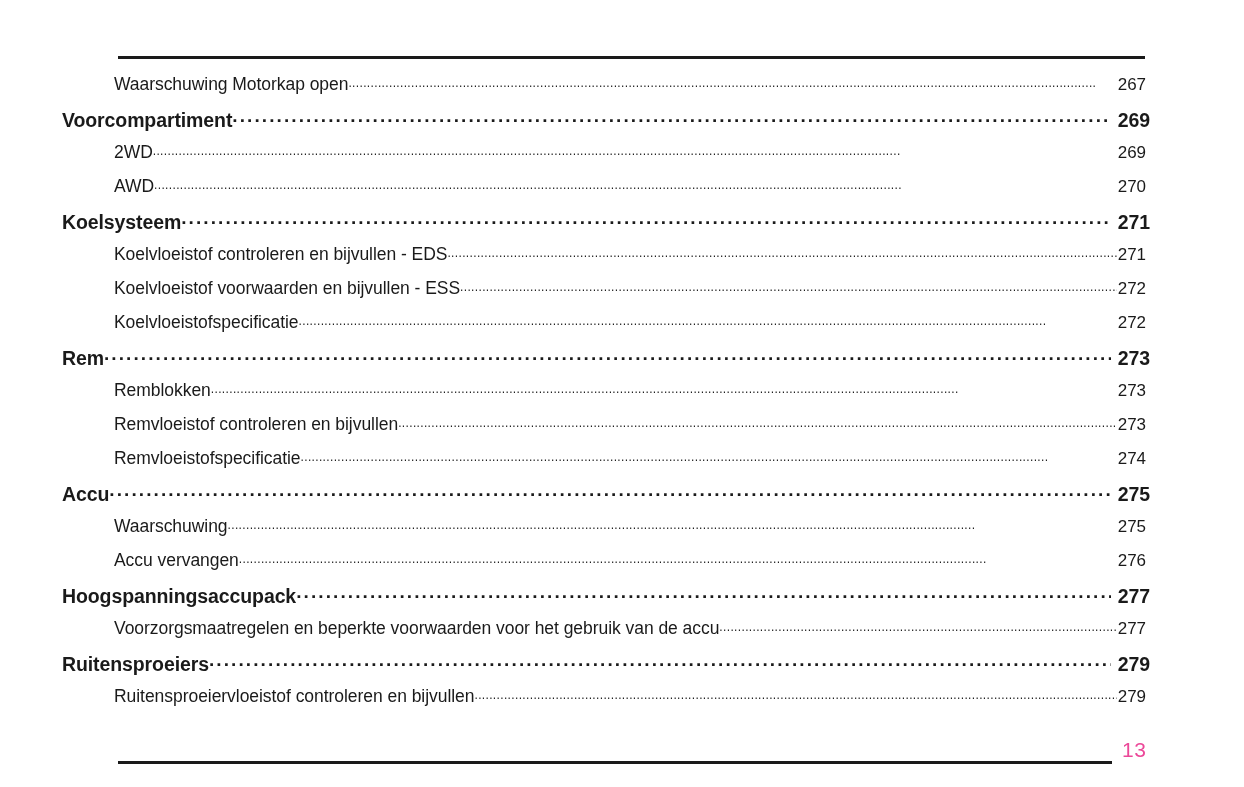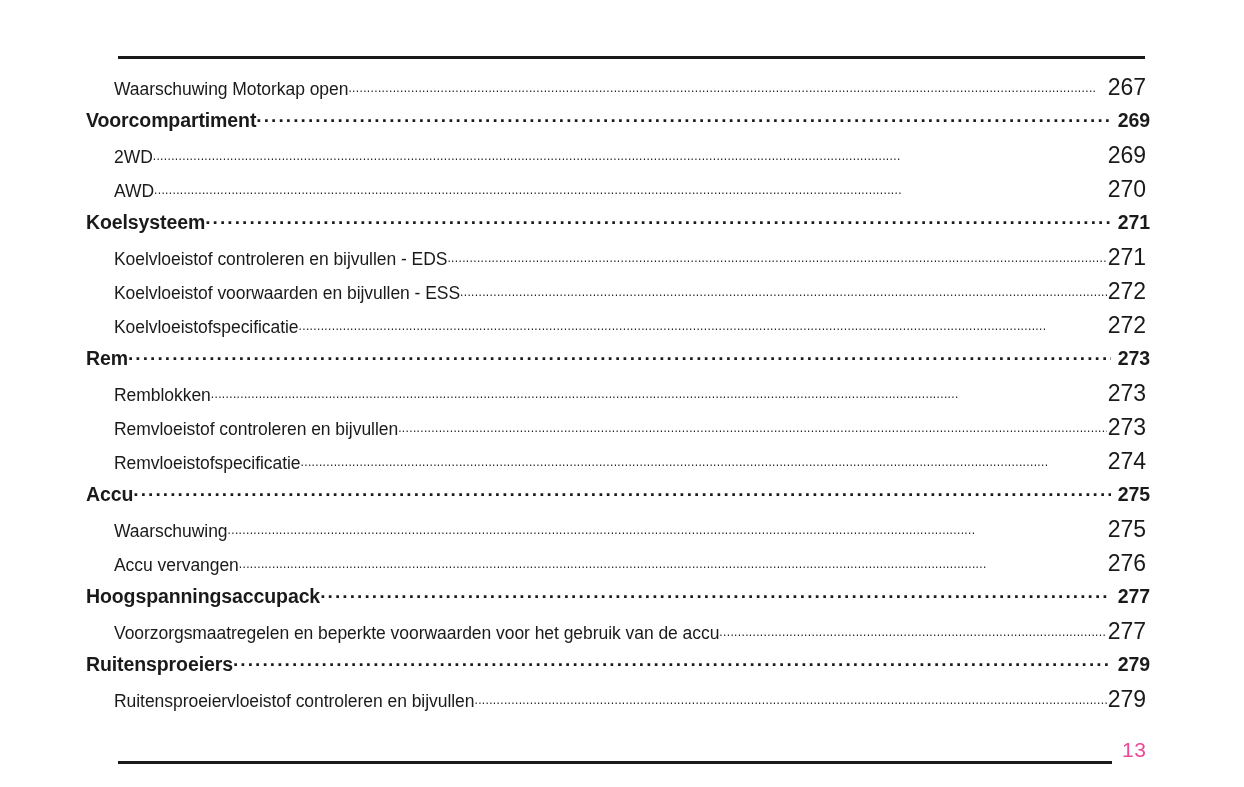--- a/index.html
+++ b/index.html
@@ -85,21 +85,21 @@
     white-space: nowrap;
     content: "...........................................................................................................................................................................................................";
   }
   .toc-entry .pageno {
     flex: 0 0 auto;
     text-align: right;
   }
 
   
   .level-1 {
-    padding-left: 86px;
+    padding-left: 62px;
     font-size: 19.5px;
     font-weight: bold;
     letter-spacing: -0.1px;
   }
   .level-1 .leader {
     font-size: 19px;
     font-weight: bold;
     letter-spacing: 2.1px;
     padding-left: 4px;
   }
@@ -116,21 +116,21 @@
     font-size: 17.5px;
     font-weight: normal;
     letter-spacing: -0.05px;
   }
   .level-2 .leader {
     font-size: 12px;
     font-weight: normal;
     letter-spacing: 0.35px;
   }
   .level-2 .pageno {
-    font-size: 23px;
+    font-size: 17px;
     font-weight: normal;
     padding-left: 1px;
   }
 
   
   .gap-before-dots .leader {
     padding-left: 6px;
   }
 </style>
 </head>

